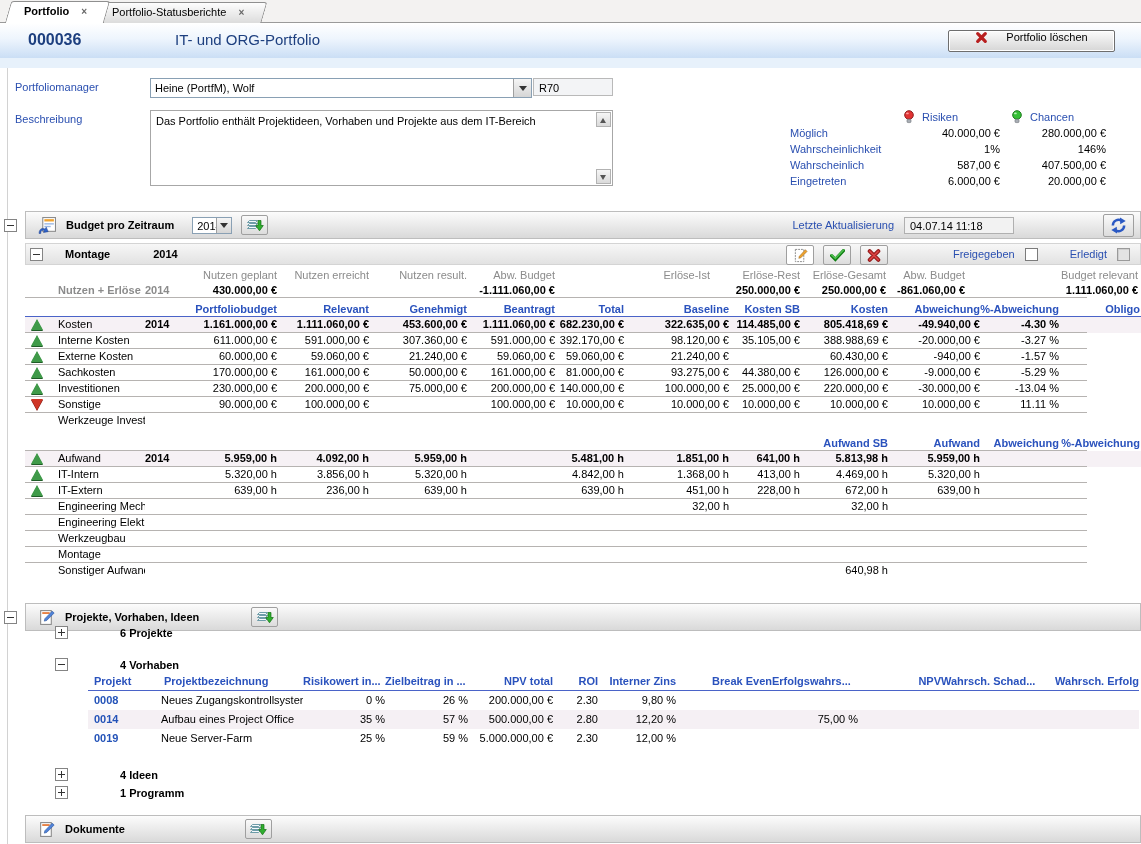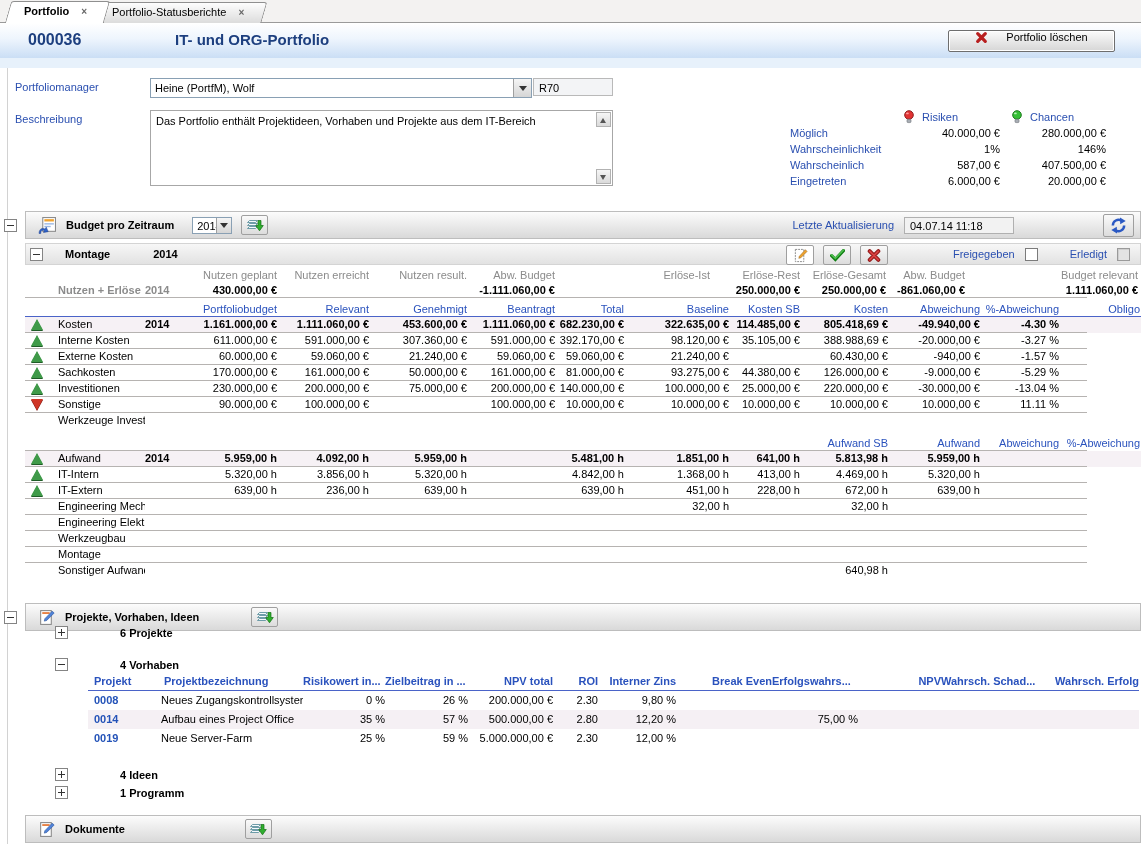--- a/index.html
+++ b/index.html
@@ -13,21 +13,21 @@
           border-radius:3px 3px 0 0;background:linear-gradient(#fdfdfd,#d7d7d7);}
   .tab.active{top:1px;height:22px;z-index:3;}
   .tab.active .bgskew{background:#fff;}
   .tab .lbl{position:relative;z-index:2;}
   .tab.active .lbl{font-weight:bold;}
   .tab .x{position:relative;z-index:2;color:#666;font-weight:bold;margin-left:9px;font-size:10px;cursor:pointer;}
   
   .titleband{position:absolute;left:0;top:23px;width:1141px;height:35px;
              background:linear-gradient(180deg,#ffffff 0%,#eef5fd 45%,#cadef5 100%);}
   .pid{position:absolute;left:28px;top:8px;font-size:16px;font-weight:bold;color:#1d3f7f;}
-  .ptitle{position:absolute;left:175px;top:8px;font-size:15px;font-weight:bold;color:#1d3f7f;}
+  .ptitle{position:absolute;left:175px;top:8px;font-size:15px;font-weight:normal;color:#1d3f7f;}
   .strip{position:absolute;left:0;top:58px;width:1141px;height:10px;background:#e7f1fb;}
   .delbtn{position:absolute;right:26px;top:7px;width:165px;height:20px;border:1px solid #6e6e6e;border-radius:2px;
           background:linear-gradient(#fbfbfb,#d6d6d6);box-shadow:inset 0 0 0 1px #fff;
           display:flex;align-items:flex-start;justify-content:center;gap:18px;cursor:pointer;}
   .leftline{position:absolute;left:7px;top:68px;width:1px;height:776px;background:#d2d2d2;}
   
   .blab{position:absolute;color:#2a4fb0;}
   .combo{position:absolute;left:150px;top:78px;width:380px;height:18px;border:1px solid #89a0b4;background:#fff;
          line-height:18px;}
   .combo .tx{padding-left:4px;}
@@ -71,21 +71,21 @@
   
   .btable{position:absolute;left:25px;top:269px;width:1116px;}
   .g-n{display:grid;grid-template-columns:25px 95px 42px 90px 92px 98px 88px 155px 90px 86px 79px 173px;}
   .g-k{display:grid;grid-template-columns:25px 95px 42px 90px 92px 98px 88px 69px 105px 71px 88px 92px 79px 81px;}
   .br{position:relative;height:16px;line-height:15px;}
   .br.h1{height:14px;line-height:13px;} .br.h2{height:15px;line-height:14px;}
   .br.bb::after{content:"";position:absolute;left:0;right:54px;bottom:0;height:1px;background:#b6b3b1;}
   .br.bbblue::after{content:"";position:absolute;left:0;right:0;bottom:0;height:1px;background:#4a63c8;} .bgap2{height:8px;} .bgap3{height:4px;}
   .c{overflow:hidden;white-space:nowrap;}
   .c.r{text-align:right;} .c.l{text-align:left;}
-  .c.grey{color:#8b8b8b;} .c.bluehead{color:#2a52bd;font-weight:normal;text-align:right;}
+  .c.grey{color:#8b8b8b;} .c.bluehead{color:#2a52bd;font-weight:bold;text-align:right;}
   .c.bold{font-weight:bold;}
   .br.tint{background:#f6f1f5;}
   .lab{padding-left:8px;}
   .tri{display:inline-block;width:0;height:0;margin:2px 0 0 6px;}
   .tri.up{border-left:6px solid transparent;border-right:6px solid transparent;border-bottom:11px solid #3f9a49;
           filter:drop-shadow(0 1px 0 #1e5c26);}
   .tri.down{border-left:6px solid transparent;border-right:6px solid transparent;border-top:11px solid #cf3526;
           filter:drop-shadow(0 1px 0 #7e1710);}
   
   .treelabel{font-weight:bold;}

